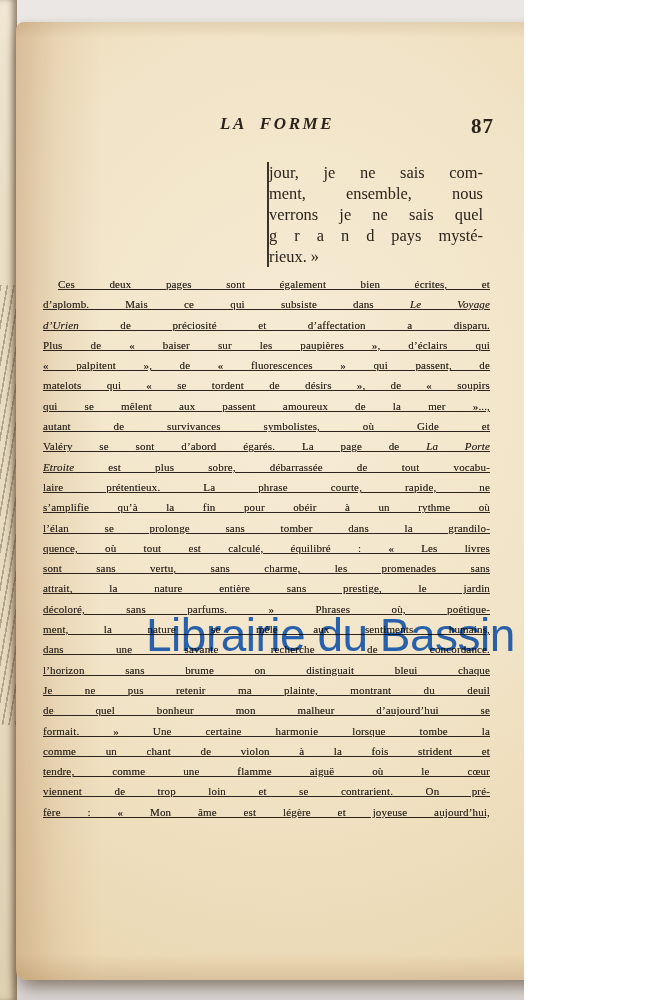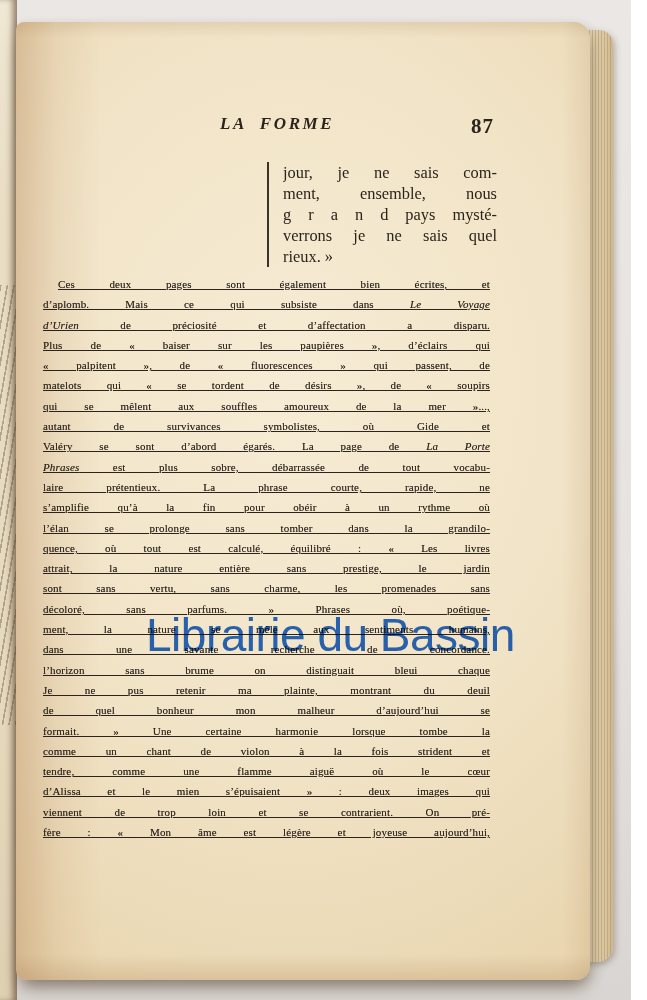--- a/index.html
+++ b/index.html
@@ -2,21 +2,21 @@
 <html><head>
 <meta charset="utf-8">
 <style>
   html, body { margin: 0; padding: 0; }
   body {
     width: 647px; height: 1000px;
     font-family: "Liberation Serif", "DejaVu Serif", serif;
     overflow: hidden;
   }
   #stage {
-    position: relative; width: 631px; height: 1000px; overflow: hidden;
+    position: relative; width: 524px; height: 1000px; overflow: hidden;
     background: linear-gradient(to bottom, #eae7e4 0%, #e7e3e0 55%, #d9d5d2 100%);
   }
 
   
   .sliver {
     position: absolute; left: 0; top: 0; width: 17px; height: 1000px;
     background: linear-gradient(to bottom, #f0e8d4 0%, #ebdfc6 20%, #e7dabe 70%, #dfd0b2 100%);
     box-shadow: inset -6px 0 6px -2px rgba(85,62,38,0.62);
     z-index: 0;
   }
@@ -64,21 +64,21 @@
     letter-spacing: 2.6px; word-spacing: 7px;
   }
   .running-head-number {
     position: absolute; left: 455px; top: 92px;
     font-weight: 700; font-size: 21px; letter-spacing: 1px;
   }
 
   
   .quote {
     position: absolute; left: 251px; top: 140px; width: 214px;
-    border-left: 2px solid #3b332a; padding-left: 14px;
+    border-left: 2px solid #3b332a; 
     font-size: 16.4px; line-height: 21px;
   }
   .qline {
     text-align: justify; text-align-last: justify;
     height: 21px; overflow: hidden;
   }
   .qline::after { content: ""; display: inline-block; width: 100%; height: 0; }
   .qline.last { text-align: center; text-align-last: left; }
   .qline.last::after { display: none; }
 
@@ -118,52 +118,51 @@
 
   <div class="fore-edge"></div>
 
   <div class="page">
     <div class="running-head-title">LA FORME</div>
     <div class="running-head-number">87</div>
 
     <div class="quote">
         <div class="qline">jour, je ne sais com-</div>
         <div class="qline">ment, ensemble, nous</div>
+        <div class="qline">verrons je ne sais quel</div>
         <div class="qline">g r a n d pays mysté-</div>
-        <div class="qline">verrons je ne sais quel</div>
         <div class="qline last">rieux. »</div>
       </div>
 
     <div class="body-text">
         <div class="bline indent"><span>Ces deux pages sont également bien écrites, et</span></div>
         <div class="bline"><span>d’aplomb. Mais ce qui subsiste dans </span><i>Le Voyage</i></div>
         <div class="bline"><i>d’Urien</i><span> de préciosité et d’affectation a disparu.</span></div>
         <div class="bline"><span>Plus de « baiser sur les paupières », d’éclairs qui</span></div>
         <div class="bline"><span>« palpitent », de « fluorescences » qui passent, de</span></div>
         <div class="bline"><span>matelots qui « se tordent de désirs », de « soupirs</span></div>
-        <div class="bline"><span>qui se mêlent aux souffles amoureux de la mer »...,</span></div>
+        <div class="bline"><span>qui se mêlent aux passent amoureux de la mer »...,</span></div>
         <div class="bline"><span>autant de survivances symbolistes, où Gide et</span></div>
         <div class="bline"><span>Valéry se sont d’abord égarés. La page de </span><i>La Porte</i></div>
-        <div class="bline"><i>Phrases</i><span> est plus sobre, débarrassée de tout vocabu-</span></div>
+        <div class="bline"><i>Etroite</i><span> est plus sobre, débarrassée de tout vocabu-</span></div>
         <div class="bline"><span>laire prétentieux. La phrase courte, rapide, ne</span></div>
         <div class="bline"><span>s’amplifie qu’à la fin pour obéir à un rythme où</span></div>
         <div class="bline"><span>l’élan se prolonge sans tomber dans la grandilo-</span></div>
         <div class="bline"><span>quence, où tout est calculé, équilibré : « Les livres</span></div>
+        <div class="bline"><span>sont sans vertu, sans charme, les promenades sans</span></div>
         <div class="bline"><span>attrait, la nature entière sans prestige, le jardin</span></div>
-        <div class="bline"><span>sont sans vertu, sans charme, les promenades sans</span></div>
         <div class="bline"><span>décoloré, sans parfums. » Phrases où, poétique-</span></div>
         <div class="bline"><span>ment, la nature se mêle aux sentiments humains,</span></div>
         <div class="bline"><span>dans une savante recherche de concordance.</span></div>
         <div class="bline"><span>l’horizon sans brume on distinguait bleui chaque</span></div>
         <div class="bline"><span>Je ne pus retenir ma plainte, montrant du deuil</span></div>
         <div class="bline"><span>de quel bonheur mon malheur d’aujourd’hui se</span></div>
         <div class="bline"><span>formait. » Une certaine harmonie lorsque tombe la</span></div>
         <div class="bline"><span>comme un chant de violon à la fois strident et</span></div>
         <div class="bline"><span>tendre, comme une flamme aiguë où le cœur</span></div>
-        <div class="bline"><span>d’Alissa et le mien s’épuisaient » : deux images qui</span></div>
         <div class="bline"><span>viennent de trop loin et se contrarient. On pré-</span></div>
         <div class="bline"><span>fère : « Mon âme est légère et joyeuse aujourd’hui,</span></div>
       </div>
   </div>
 
   <div class="watermark" style="color: rgb(42, 107, 216);">Librairie du Bassin</div>
 
 </div>
 
 </body></html>

